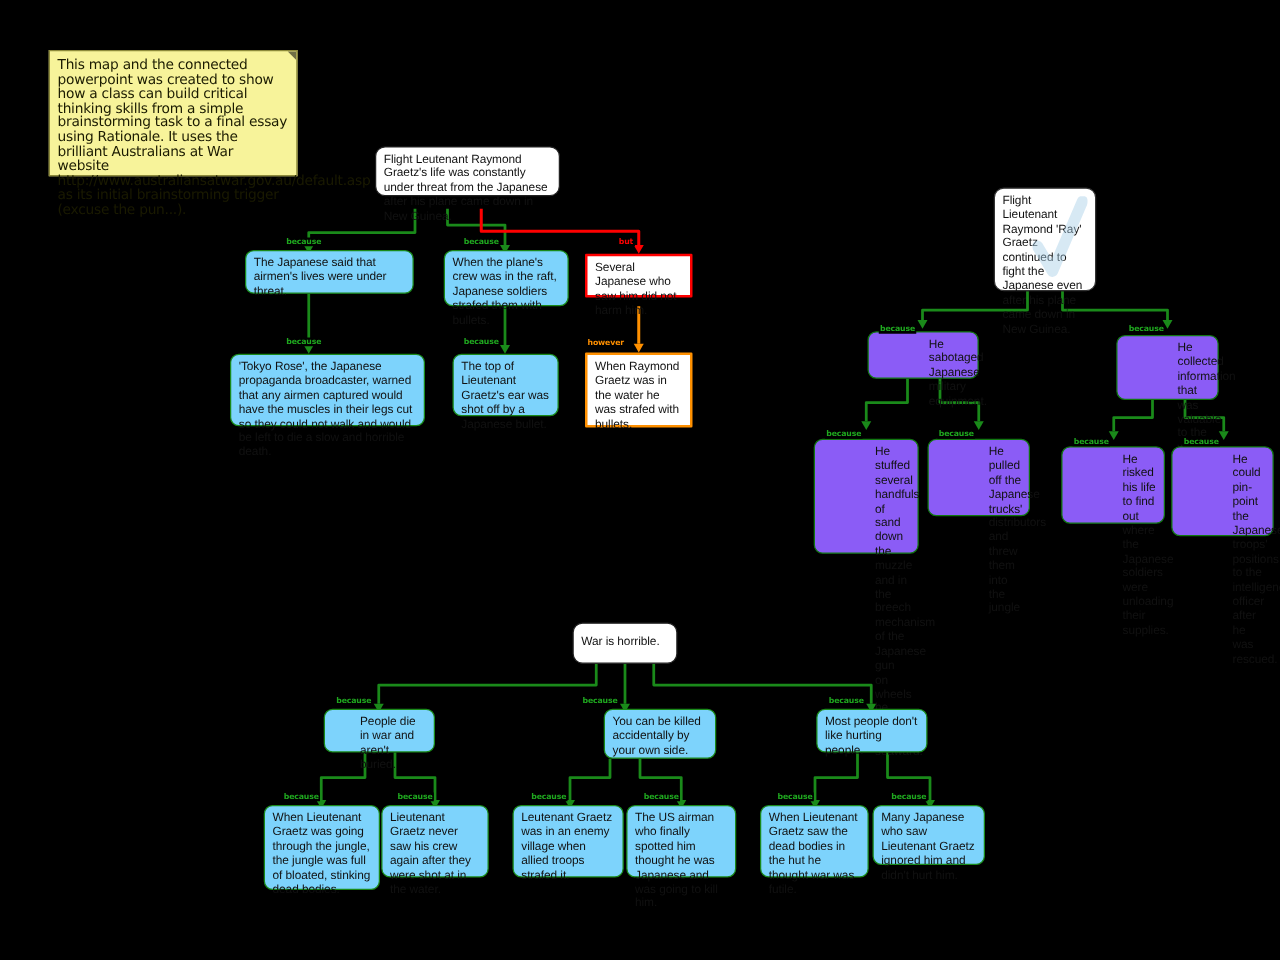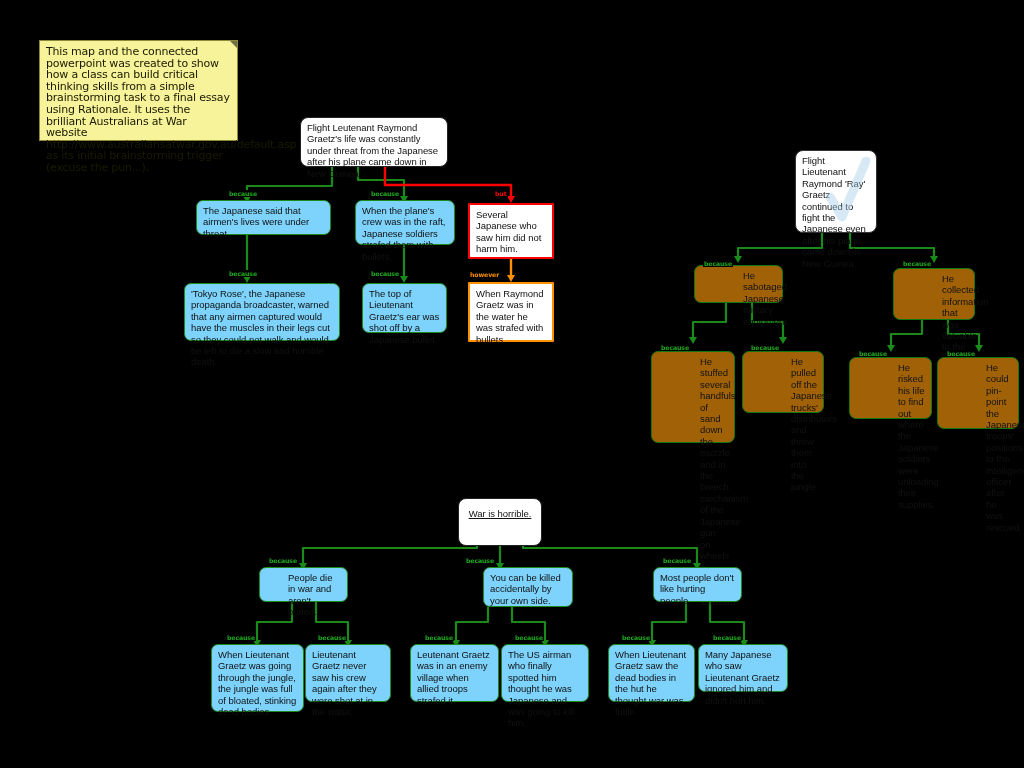--- a/index.html
+++ b/index.html
@@ -15,21 +15,21 @@
     position:absolute;box-sizing:border-box;
     border-radius:7px;
     padding:4px 6px 5px 6px;
     font-size:9.5px;line-height:11.4px;
     color:#111;
     letter-spacing:-0.05px;
     z-index:5;
   }
   .node.white{background:#7dd3fc;border:1.6px solid #1a8a1a;}
   .node.root{background:#ffffff;border:1.6px solid #222222;border-radius:8px;}
-  .node.pale{background:#a16207;border:1.6px solid #117711;padding-left:48px;}
+  .node.pale{background:#8b5cf6;border:1.6px solid #117711;padding-left:48px;}
   .node.red{background:#ffffff;border:2px solid #ff0000;border-radius:1px;}
   .node.orange{background:#ffffff;border:2px solid #ff9000;border-radius:1px;}
   .node.rootpale{background:#ffffff;border:1.6px solid #333;border-radius:8px;}
 
   
   .sticky{
     position:absolute;left:2px;top:40px;width:199px;height:101px;
     background:#f7f39a;border:1px solid #8d8a3a;
     box-sizing:border-box;padding:5px 7px 4px 6px;
     font-family:"DejaVu Sans", sans-serif;
@@ -137,31 +137,31 @@
     <g fill="#ff9000">
         <polygon points="507,275 515,275 511,282"></polygon>
       </g>
   </svg>
 
   <div class="sticky">
     <span class="foldcorner"></span>
     <span>This map and the connected powerpoint was created to show how a class can build critical thinking skills from a simple brainstorming task to a final essay using Rationale. It uses the brilliant Australians at War website http://www.australiansatwar.gov.au/default.asp as its initial brainstorming trigger (excuse the pun...).</span>
   </div>
 
-  <div class="node root" style="left:300px;top:117px;width:148px;height:50px;">Flight Leutenant Raymond Graetz's life was constantly under threat from the Japanese after his plane came down in New Guinea.</div>
+  <div class="node root" style="left:300px;top:117px;width:148px;height:40px;">Flight Leutenant Raymond Graetz's life was constantly under threat from the Japanese after his plane came down in New Guinea.</div>
 
   <div class="lab green" style="left:228px;top:190px;">because</div>
   <div class="lab green" style="left:370px;top:190px;">because</div>
   <div class="lab red" style="left:494px;top:190px;">but</div>
 
   <div class="node white" style="left:196px;top:200px;width:135px;height:35px;">The Japanese said that airmen's lives were under threat.</div>
 
   <div class="node white" style="left:355px;top:200px;width:100px;height:45px;">When the plane's crew was in the raft, Japanese soldiers strafed them with bullets.</div>
 
-  <div class="node red" style="left:468px;top:203px;width:86px;height:56px;">Several Japanese who saw him did not harm him.</div>
+  <div class="node red" style="left:468px;top:203px;width:86px;height:35px;">Several Japanese who saw him did not harm him.</div>
 
   <div class="lab green" style="left:228px;top:270px;">because</div>
   <div class="lab green" style="left:370px;top:270px;">because</div>
   <div class="lab orange" style="left:469px;top:271px;">however</div>
 
   <div class="node white" style="left:184px;top:283px;width:156px;height:58px;">'Tokyo Rose', the Japanese propaganda broadcaster, warned that any airmen captured would have the muscles in their legs cut so they could not walk and would be left to die a slow and horrible death.</div>
 
   <div class="node white" style="left:362px;top:283px;width:85px;height:50px;">The top of Lieutenant Graetz's ear was shot off by a Japanese bullet.</div>
 
   <div class="node orange" style="left:468px;top:282px;width:86px;height:60px;">When Raymond Graetz was in the water he was strafed with bullets.</div>
@@ -184,21 +184,21 @@
   <div class="lab green" style="left:946px;top:350px;">because</div>
 
   <div class="node pale" style="left:651px;top:351px;width:84px;height:92px;">He stuffed several handfuls of sand down the muzzle and in the breech mechanism of the Japanese gun on wheels he found pointing seaward.</div>
 
   <div class="node pale" style="left:742px;top:351px;width:82px;height:62px;">He pulled off the Japanese trucks' distributors and threw them into the jungle</div>
 
   <div class="node pale" style="left:849px;top:357px;width:83px;height:62px;">He risked his life to find out where the Japanese soldiers were unloading their supplies.</div>
 
   <div class="node pale" style="left:937px;top:357px;width:82px;height:72px;">He could pin-point the Japanese troops' positions to the intelligence officer after he was rescued.</div>
 
-  <div class="node root" style="left:458px;top:498px;width:84px;height:48px;padding-top:9px;text-align:center;text-decoration:underline;">War is horrible.</div>
+  <div class="node root" style="left:458px;top:498px;width:84px;height:33px;padding-top:9px;text-align:left;">War is horrible.</div>
 
   <div class="lab green" style="left:268px;top:557px;">because</div>
   <div class="lab green" style="left:465px;top:557px;">because</div>
   <div class="lab green" style="left:662px;top:557px;">because</div>
 
   <div class="node white" style="left:259px;top:567px;width:89px;height:35px;padding-left:28px;">People die in war and aren't buried.</div>
 
   <div class="node white" style="left:455px;top:567px;width:90px;height:40px;margin-left:28px;">You can be killed accidentally by your own side.</div>
 
   <div class="node white" style="left:653px;top:567px;width:89px;height:35px;">Most people don't like hurting people.</div>

